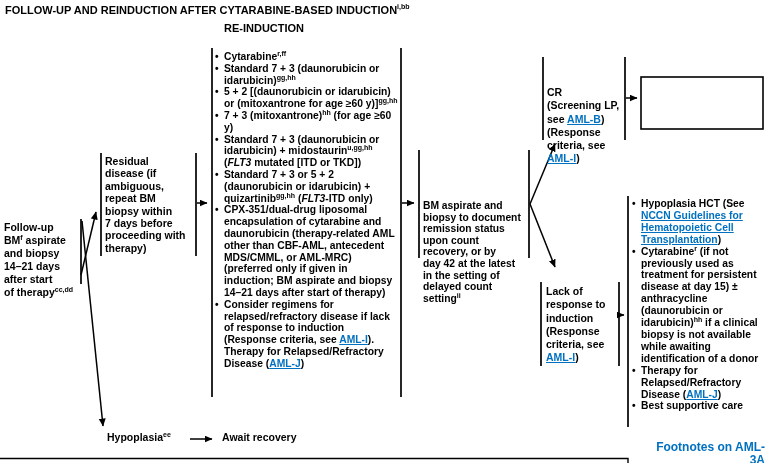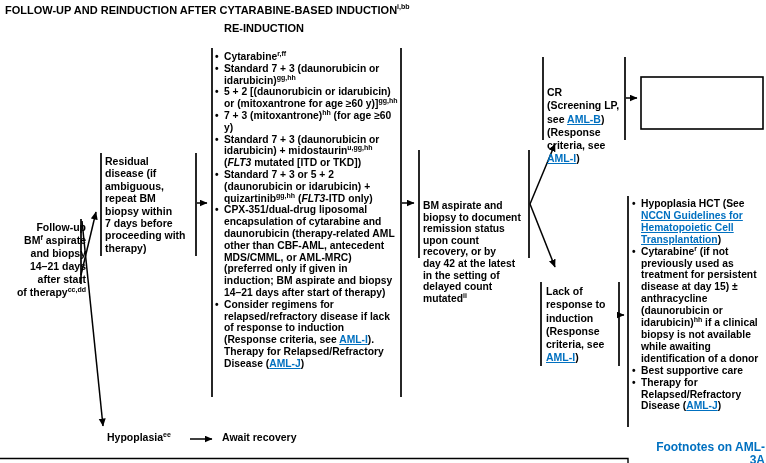--- a/index.html
+++ b/index.html
@@ -53,47 +53,47 @@
     <line x1="620" y1="315" x2="624" y2="315" stroke="#000" stroke-width="1.5" marker-end="url(#ah)"></line>
     <line x1="190" y1="439" x2="212" y2="439" stroke="#000" stroke-width="1.5" marker-end="url(#ah)"></line>
 
     <polyline points="0,458.5 628,458.5 628,463" fill="none" stroke="#000" stroke-width="1.4"></polyline>
   </svg>
 
   <div class="node title" style="left:5px;top:4px;width:520px;"><span>FOLLOW-UP AND REINDUCTION AFTER CYTARABINE-BASED INDUCTION</span><sup>i,bb</sup></div>
 
   <div class="node title" style="left:224px;top:22px;width:120px;">RE-INDUCTION</div>
 
-  <div class="node" style="left:4px;top:221px;width:82px;text-align:right;"><span>Follow-up</span><br><span>BM</span><sup>f</sup><span> aspirate</span><br><span>and biopsy</span><br><span>14–21 days</span><br><span>after start</span><br><span>of therapy</span><sup>cc,dd</sup></div>
+  <div class="node" style="left:4px;top:221px;width:82px;"><span>Follow-up</span><br><span>BM</span><sup>f</sup><span> aspirate</span><br><span>and biopsy</span><br><span>14–21 days</span><br><span>after start</span><br><span>of therapy</span><sup>cc,dd</sup></div>
 
   <div class="node" style="left:105px;top:155px;width:92px;line-height:12.4px;"><span>Residual</span><br><span>disease (if</span><br><span>ambiguous,</span><br><span>repeat BM</span><br><span>biopsy within</span><br><span>7 days before</span><br><span>proceeding with</span><br><span>therapy)</span></div>
 
   <ul class="blist node small" style="left:215px;top:51px;width:184px;">
     <li><span>Cytarabine</span><sup>r,ff</sup></li>
     <li><span>Standard 7 + 3 (daunorubicin or idarubicin)</span><sup>gg,hh</sup></li>
     <li><span>5 + 2 [(daunorubicin or idarubicin) or (mitoxantrone for age ≥60 y)]</span><sup>gg,hh</sup></li>
     <li><span>7 + 3 (mitoxantrone)</span><sup>hh</sup><span> (for age ≥60 y)</span></li>
     <li><span>Standard 7 + 3 (daunorubicin or idarubicin) + midostaurin</span><sup>u,gg,hh</sup><span> (</span><span class="it">FLT3</span><span> mutated [ITD or TKD])</span></li>
     <li><span>Standard 7 + 3 or 5 + 2 (daunorubicin or idarubicin) + quizartinib</span><sup>gg,hh</sup><span> (</span><span class="it">FLT3</span><span>-ITD only)</span></li>
     <li><span>CPX-351/dual-drug liposomal encapsulation of cytarabine and daunorubicin (therapy-related AML other than CBF-AML, antecedent MDS/CMML, or AML-MRC) (preferred only if given in induction; BM aspirate and biopsy 14–21 days after start of therapy)</span></li>
     <li><span>Consider regimens for relapsed/refractory disease if lack of response to induction (Response criteria, see </span><span class="lnk">AML-I</span><span>). Therapy for Relapsed/Refractory Disease (</span><span class="lnk">AML-J</span><span>)</span></li>
   </ul>
 
-  <div class="node small" style="left:423px;top:152px;width:106px;line-height:11.6px;margin-top:48px;"><span>BM aspirate and</span><br><span>biopsy to document</span><br><span>remission status</span><br><span>upon count</span><br><span>recovery, or by</span><br><span>day 42 at the latest</span><br><span>in the setting of</span><br><span>delayed count</span><br><span>mutated</span><sup>ii</sup></div>
+  <div class="node small" style="left:423px;top:152px;width:106px;line-height:11.6px;margin-top:48px;"><span>BM aspirate and</span><br><span>biopsy to document</span><br><span>remission status</span><br><span>upon count</span><br><span>recovery, or by</span><br><span>day 42 at the latest</span><br><span>in the setting of</span><br><span>delayed count</span><br><span>setting</span><sup>ii</sup></div>
 
   <div class="node" style="left:547px;top:74px;width:78px;line-height:13.3px;margin-top:12px;"><span>CR</span><br><span>(Screening LP,</span><br><span>see </span><span class="lnk">AML-B</span><span>)</span><br><span>(Response</span><br><span>criteria, see</span><br><span class="lnk">AML-I</span><span>)</span></div>
 
 
   <div class="node" style="left:546px;top:285px;width:74px;line-height:13.3px;"><span>Lack of</span><br><span>response to</span><br><span>induction</span><br><span>(Response</span><br><span>criteria, see</span><br><span class="lnk">AML-I</span><span>)</span></div>
 
   <ul class="blist node small" style="left:632px;top:198px;width:133px;line-height:11.9px;">
     <li><span>Hypoplasia HCT (See </span><span class="lnk">NCCN Guidelines for Hematopoietic Cell Transplantation</span><span>)</span></li>
     <li><span>Cytarabine</span><sup>r</sup><span> (if not previously used as treatment for persistent disease at day 15) ± anthracycline (daunorubicin or idarubicin)</span><sup>hh</sup><span> if a clinical biopsy is not available while awaiting identification of a donor</span></li>
+    <li><span>Therapy for Relapsed/Refractory Disease (</span><span class="lnk">AML-J</span><span>)</span></li>
     <li><span>Best supportive care</span></li>
-    <li><span>Therapy for Relapsed/Refractory Disease (</span><span class="lnk">AML-J</span><span>)</span></li>
   </ul>
 
   <div class="node" style="left:107px;top:431px;width:90px;"><span>Hypoplasia</span><sup>ee</sup></div>
 
   <div class="node" style="left:222px;top:431px;width:110px;">Await recovery</div>
 
   <div class="node footnote-link" style="left:643px;top:441px;width:122px;text-align:right;">Footnotes on AML-3A</div>
 
 </div>
 

